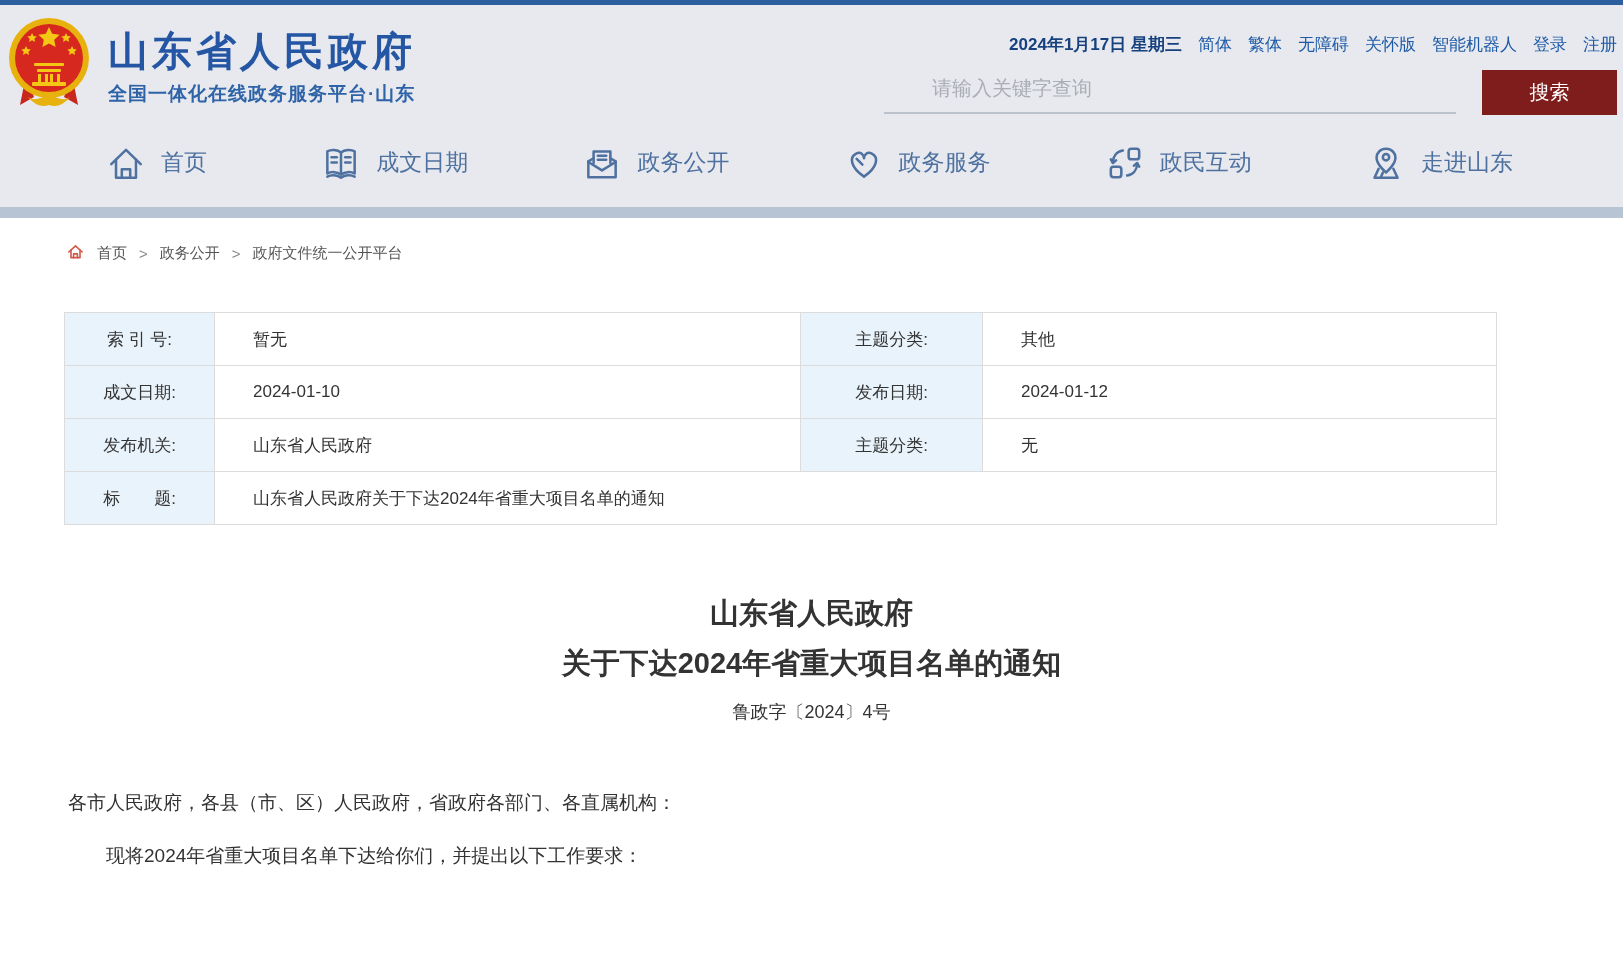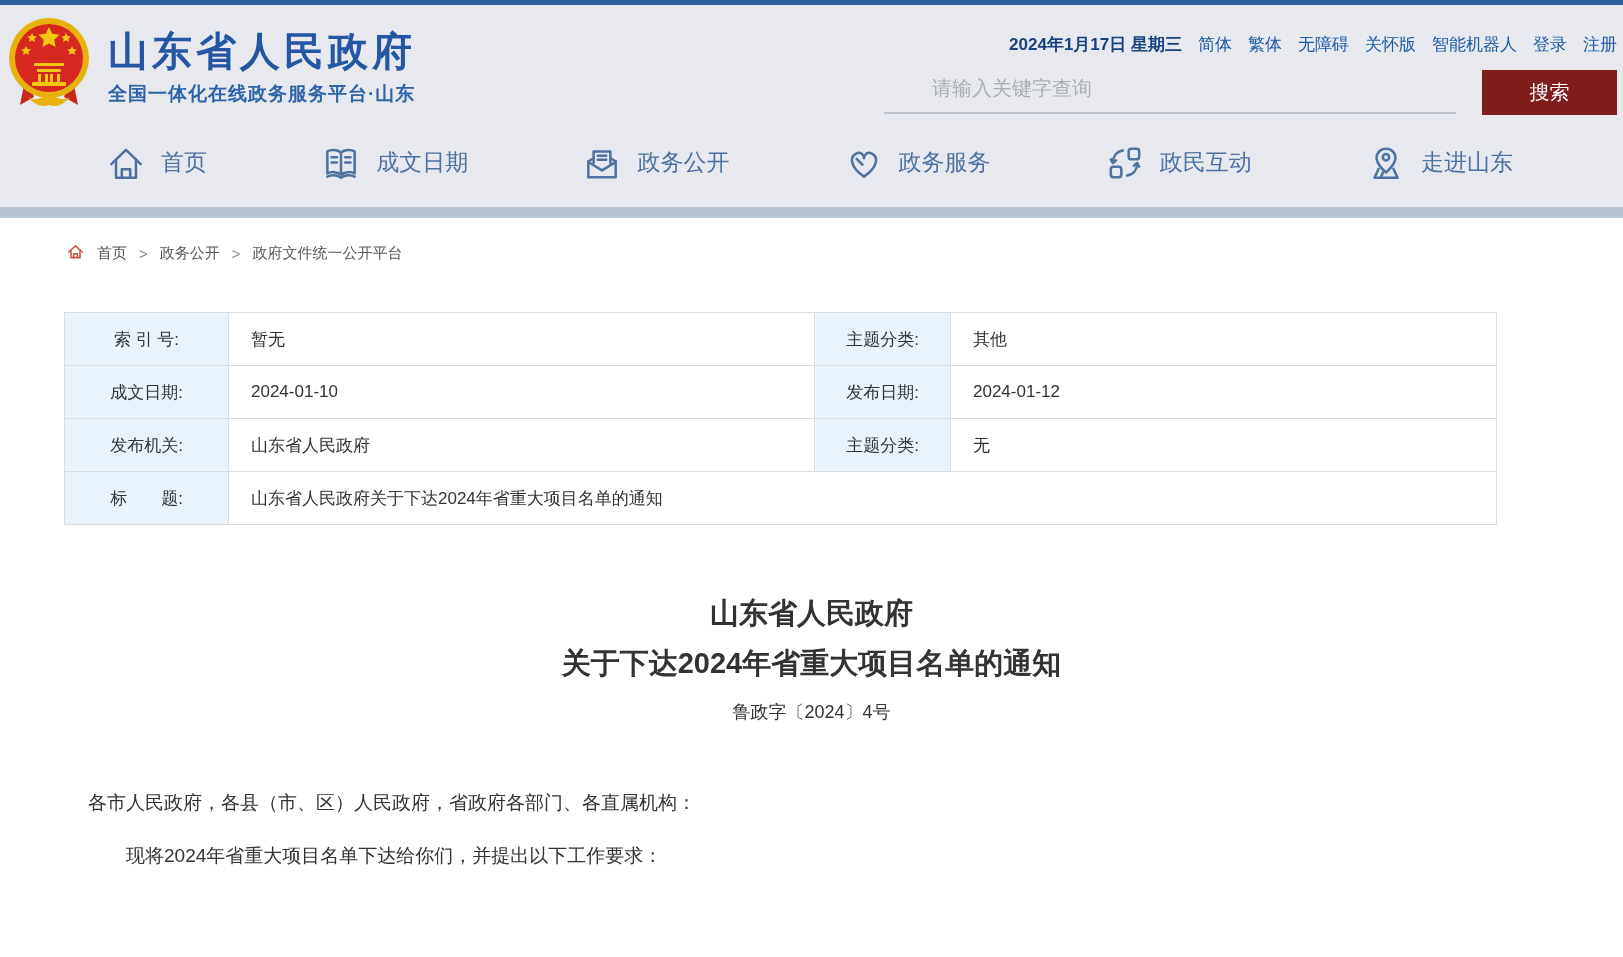--- a/index.html
+++ b/index.html
@@ -40,31 +40,31 @@
   
   .breadcrumb { margin:24px 0 0 66px; display:flex; align-items:center; gap:12px;
     font-size:15px; color:#555; }
   .crumb-sep { color:#888; }
   .crumb-link { cursor:pointer; }
 
   
   .meta-table { margin:48px 0 0 64px; border-collapse:collapse; table-layout:fixed;
     width:1433px; font-size:17px; }
   .meta-table td { border:1px solid #dcdcdc; height:53px; }
-  td.m-label { background:#e9f3fb; text-align:center; color:#333; width:164px; }
-  td.m-value { padding-left:22px; color:#333; background:#fff; }
+  td.m-label { background:#e9f3fb; text-align:center; color:#333; width:150px; }
+  td.m-value { padding-left:38px; color:#333; background:#fff; }
   td.v1 { width:586px; }
-  td.l2 { width:136px; }
+  td.l2 { width:182px; }
   .red-text { color:#e0402e; }
 
   
   .doc-title { margin-top:63px; text-align:center; font-size:29px; font-weight:bold;
     color:#333; line-height:50px; }
   .doc-number { margin-top:12px; text-align:center; font-size:18px; color:#333; }
-  .doc-body { margin:0 88px; font-size:19px; color:#333; }
+  .doc-body { margin:0 68px; font-size:19px; color:#333; }
   .para-1 { margin-top:66px; }
   .para-2 { margin-top:27px; text-indent:2em; }
 </style>
 </head>
 <body>
 
 <div class="topbar"></div>
 
 <header class="site-header">
   <div class="brand">

